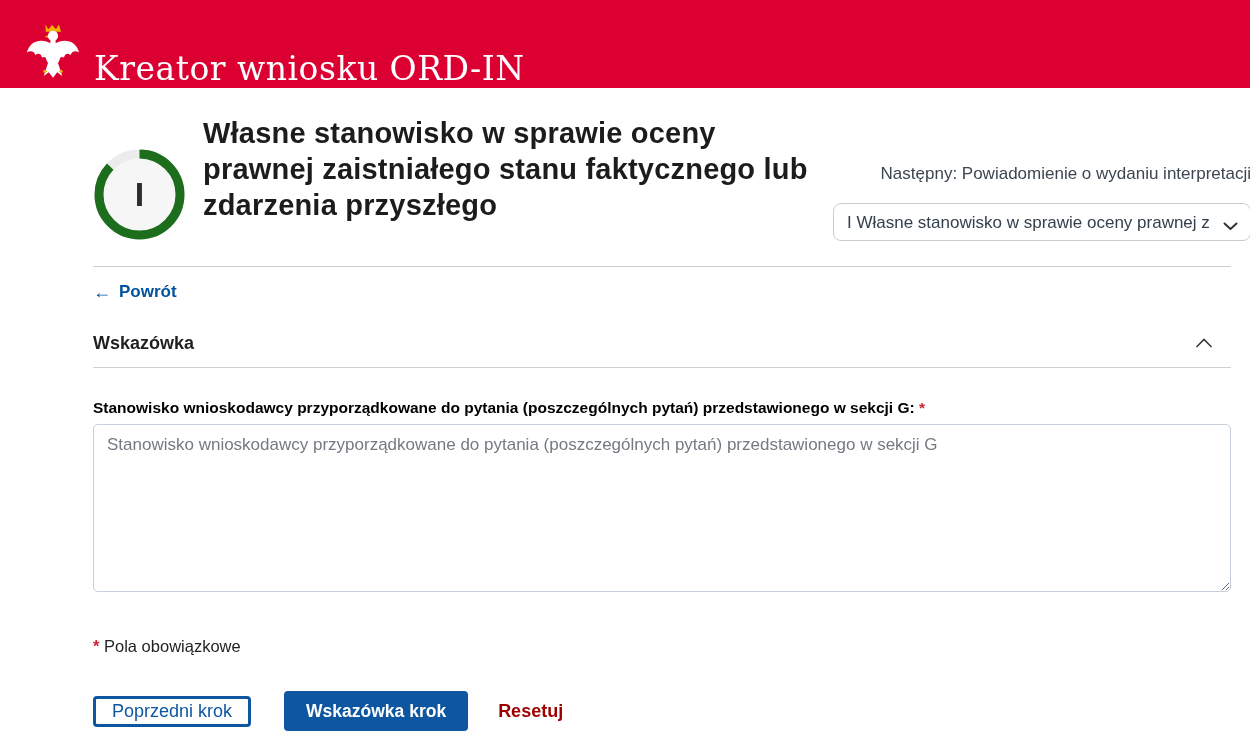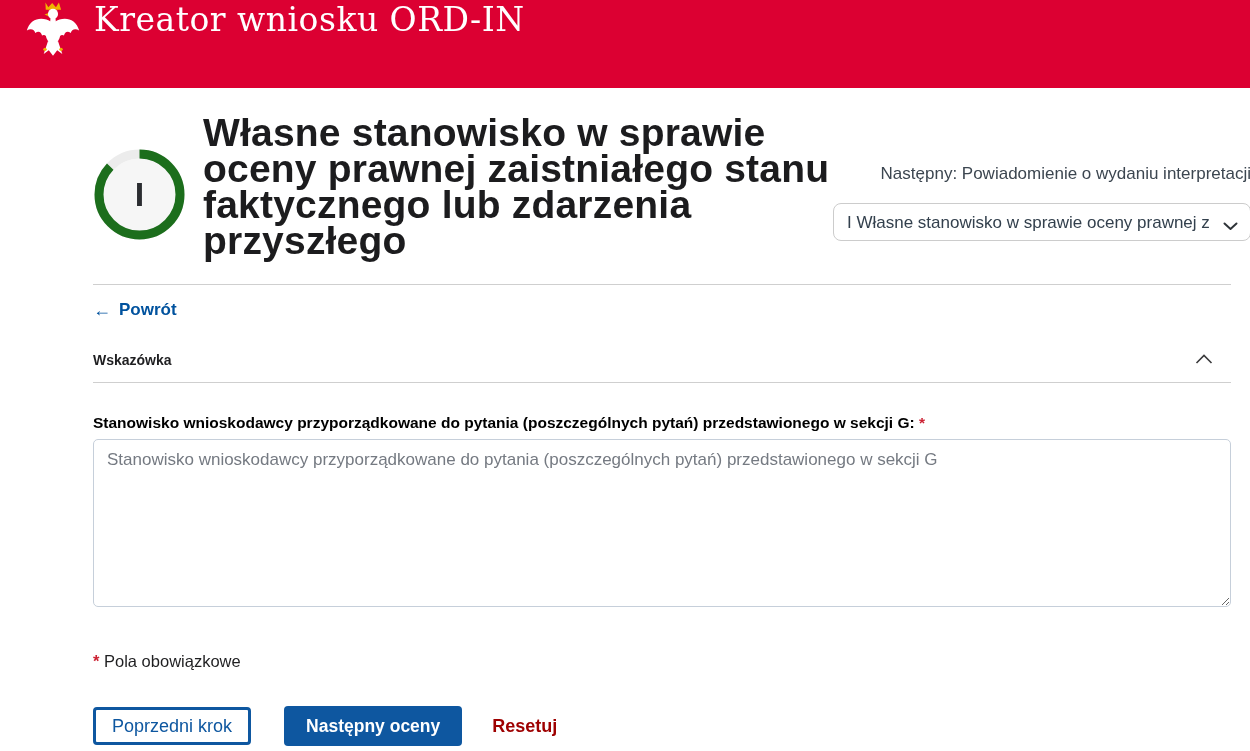--- a/index.html
+++ b/index.html
@@ -8,21 +8,21 @@
     font-family: "Liberation Sans", sans-serif;
     background: #ffffff;
     color: #1d1d1f;
   }
 
   
   .app-header {
     height: 88px;
     background: #dc0032;
     display: flex;
-    align-items: flex-start;
+    align-items: flex-end;
     padding-left: 26px;
   }
   .eagle { width: 54px; height: 66px; margin-right: 14px; flex: none; }
   .app-title {
     color: #ffffff;
     font-family: "DejaVu Serif", serif;
     font-size: 33px;
     font-weight: 500;
     letter-spacing: 0.5px;
   }
@@ -37,21 +37,21 @@
   .step-numeral {
     position: absolute; left: 0; top: 0; width: 93px; height: 93px;
     display: flex; align-items: center; justify-content: center;
     font-size: 34px; font-weight: 600; color: #2b2d31;
   }
 
   .step-title {
     margin-left: 17px;
     width: 630px;
     flex: none;
-    font-size: 39px;
+    font-size: 29px;
     line-height: 36px;
     font-weight: bold;
     color: #1c1c1e;
     letter-spacing: 0.2px;
   }
 
   .step-nav { margin-left: auto; text-align: right; padding-top: 49px; width: 420px; }
   .next-hint { font-size: 17px; color: #3c4650; margin-bottom: 19px; white-space: nowrap; }
   .select-wrap { position: relative; width: 418px; }
   .step-select {
@@ -75,21 +75,21 @@
     color: #00529e; font-size: 17px; font-weight: bold;
     text-decoration: none; cursor: pointer;
   }
   .back-arrow { font-weight: normal; font-size: 18px; line-height: 1; }
 
   .hint-row {
     margin-top: 31px;
     display: flex; align-items: center; justify-content: space-between;
     cursor: pointer;
   }
-  .hint-title { font-size: 14px; font-weight: bold; color: #1f1f21; }
+  .hint-title { font-size: 18px; font-weight: bold; color: #1f1f21; }
   .hint-chevron { margin-right: 18px; }
 
   .field-label {
     display: block;
     margin-top: 31px;
     font-size: 15.5px; font-weight: bold; color: #000000;
   }
   .req { color: #cc2233; font-weight: bold; }
 
   .field-textarea {
@@ -105,21 +105,21 @@
   .field-textarea::placeholder { color: #757a82; opacity: 1; }
 
   .req-note { margin-top: 45px; font-size: 16.5px; color: #1f1f21; }
 
   .actions { margin-top: 35px; display: flex; align-items: center; }
   .btn {
     font-family: "Liberation Sans", sans-serif;
     border-radius: 4px; cursor: pointer; white-space: nowrap;
   }
   .btn-outline {
-    height: 38px; padding: 0 16px;
+    height: 31px; padding: 0 16px;
     background: #ffffff;
     border: 3px solid #0e57a0;
     color: #0e57a0; font-size: 18px;
   }
   .btn-solid {
     height: 40px; padding: 0 22px;
     margin-left: 33px;
     background: #0e57a0; border: none;
     color: #ffffff; font-size: 17.5px; font-weight: bold;
   }
@@ -211,17 +211,17 @@
 
   <textarea class="field-textarea" placeholder="Stanowisko wnioskodawcy przyporządkowane do pytania (poszczególnych pytań) przedstawionego w sekcji G" style=""></textarea>
 
   <p class="req-note">
     <span class="req">*</span>
     <span>Pola obowiązkowe</span>
   </p>
 
   <div class="actions">
     <button class="btn btn-outline">Poprzedni krok</button>
-    <button class="btn btn-solid">Następny oceny</button>
+    <button class="btn btn-solid">Wskazówka krok</button>
     <button class="btn btn-reset">Resetuj</button>
   </div>
 
 </main>
 
 </body></html>

